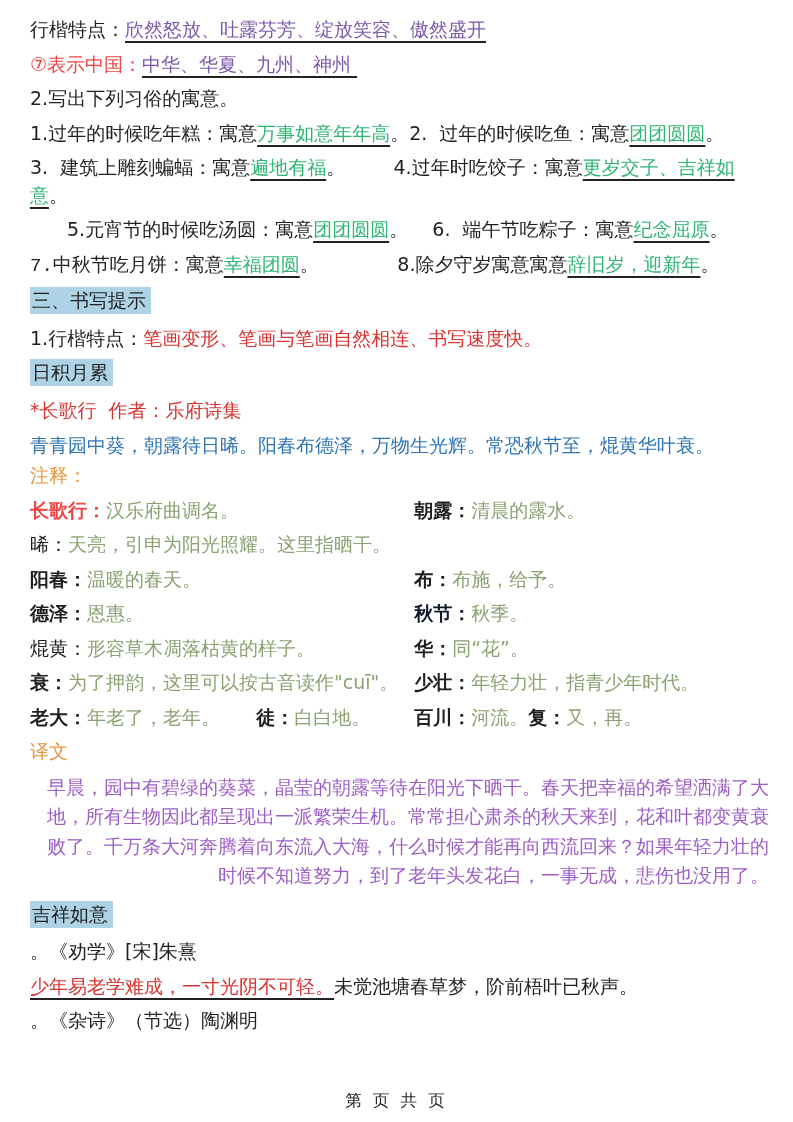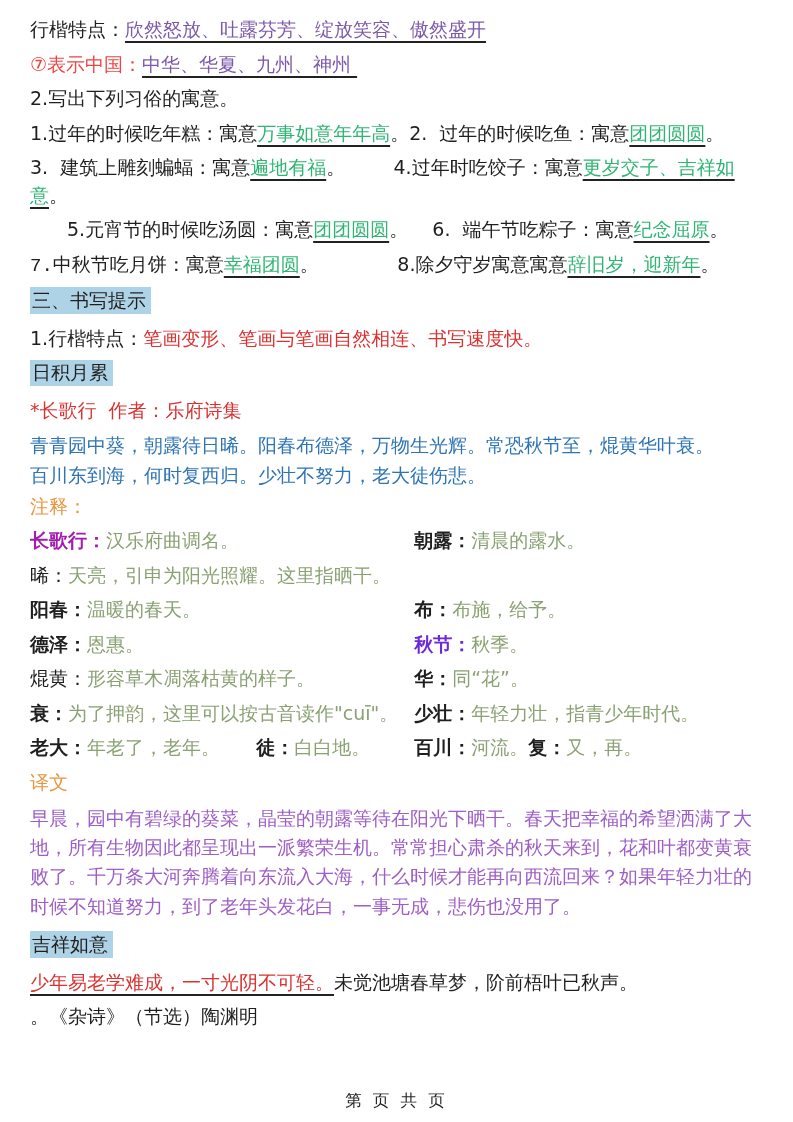--- a/index.html
+++ b/index.html
@@ -15,21 +15,21 @@
     font-size:19px;
     color:#1f1f1f;
   }
   .line{
     margin:0 0 7px 0;
     line-height:1.45;
     white-space:pre-wrap;
   }
   .line.hdr{margin-top:4px;margin-bottom:10px;}
   .line.poem{margin-bottom:3px;}
-  .line.wrap-any{line-break:anywhere;overflow-wrap:break-word;line-height:1.55;margin-bottom:10px;}
+  .line.wrap-any{line-break:anywhere;overflow-wrap:break-word;line-height:1.55;margin-bottom:10px;text-align:right;}
   .u{
     text-decoration:underline;
     text-decoration-color:#222;
     text-decoration-thickness:1.5px;
     text-underline-offset:5px;
   }
   .hl{
     background:#aed3e6;
     padding:2px 5px 3px 2px;
   }
@@ -51,32 +51,32 @@
 <div class="doc" id="doc">
     <div class="line"><span style="color: rgb(31, 31, 31);">行楷特点：</span><span class="u" style="color: rgb(124, 89, 171);">欣然怒放、吐露芬芳、绽放笑容、傲然盛开</span></div>
     <div class="line"><span style="color: #ef4444;">⑦表示中国：</span><span class="u" style="color: rgb(124, 89, 171);">中华、华夏、九州、神州 </span></div>
     <div class="line"><span style="color: rgb(31, 31, 31);">2.写出下列习俗的寓意。</span></div>
     <div class="line"><span style="color: rgb(31, 31, 31);">1.过年的时候吃年糕：寓意</span><span class="u" style="color: rgb(47, 181, 115);">万事如意年年高</span><span style="color: rgb(31, 31, 31);">。2.  过年的时候吃鱼：寓意</span><span class="u" style="color: rgb(47, 181, 115);">团团圆圆</span><span style="color: rgb(31, 31, 31);">。</span></div>
     <div class="line"><span style="color: rgb(31, 31, 31);">3.  建筑上雕刻蝙蝠：寓意</span><span class="u" style="color: rgb(47, 181, 115);">遍地有福</span><span style="color: rgb(31, 31, 31);">。        4.过年时吃饺子：寓意</span><span class="u" style="color: rgb(47, 181, 115);">更岁交子、吉祥如意</span><span style="color: rgb(31, 31, 31);">。</span></div>
     <div class="line"><span style="color: rgb(31, 31, 31); margin-left: 37px;">5.元宵节的时候吃汤圆：寓意</span><span class="u" style="color: rgb(47, 181, 115);">团团圆圆</span><span style="color: rgb(31, 31, 31);">。    6.  端午节吃粽子：寓意</span><span class="u" style="color: rgb(47, 181, 115);">纪念屈原</span><span style="color: rgb(31, 31, 31);">。</span></div>
     <div class="line"><span style="color: rgb(31, 31, 31); font-family: Liberation Mono, monospace;">7.中秋节吃月饼：寓意</span><span class="u" style="color: rgb(47, 181, 115);">幸福团圆</span><span style="color: rgb(31, 31, 31);">。             8.除夕守岁寓意寓意</span><span class="u" style="color: rgb(47, 181, 115);">辞旧岁，迎新年</span><span style="color: rgb(31, 31, 31);">。</span></div>
     <div class="line hdr"><span class="hl" style="color: rgb(31, 31, 31);">三、书写提示</span></div>
     <div class="line"><span style="color: rgb(31, 31, 31);">1.行楷特点：</span><span style="color: rgb(216, 50, 49);">笔画变形、笔画与笔画自然相连、书写速度快。</span></div>
-    <div class="line hdr"><span class="hl" style="color: rgb(31, 31, 31); font-family: Liberation Serif, serif;">日积月累</span></div>
+    <div class="line hdr"><span class="hl" style="color: rgb(31, 31, 31);">日积月累</span></div>
     <div class="line"><span style="color: rgb(216, 50, 49);">*长歌行  作者：乐府诗集</span></div>
     <div class="line poem"><span style="color: rgb(46, 116, 181);">青青园中葵，朝露待日晞。阳春布德泽，万物生光辉。常恐秋节至，焜黄华叶衰。</span></div>
-    <div class="line poem"><span style="color: rgb(46, 116, 181);">百川东到海，何时复西归。少壮不努力，老大徒伤悲。</span></div>
     <div class="line"><span style="color: rgb(232, 150, 62); text-align: right;">注释：</span></div>
-    <div class="line cols"><div class="col-l"><span style="color: #a21caf; font-weight: 700;">长歌行：</span><span style="color: rgb(138, 161, 114);">汉乐府曲调名。</span></div><div class="col-r"><span style="color: rgb(31, 31, 31); font-weight: 700;">朝露：</span><span style="color: rgb(138, 161, 114);">清晨的露水。</span></div></div>
+    <div class="line cols"><div class="col-l"><span style="color: #ef4444; font-weight: 700;">长歌行：</span><span style="color: rgb(138, 161, 114);">汉乐府曲调名。</span></div><div class="col-r"><span style="color: rgb(31, 31, 31); font-weight: 700;">朝露：</span><span style="color: rgb(138, 161, 114);">清晨的露水。</span></div></div>
     <div class="line"><span style="color: rgb(31, 31, 31);">晞：</span><span style="color: rgb(138, 161, 114);">天亮，引申为阳光照耀。这里指晒干。</span></div>
     <div class="line cols"><div class="col-l"><span style="color: rgb(31, 31, 31); font-weight: 700;">阳春：</span><span style="color: rgb(138, 161, 114);">温暖的春天。</span></div><div class="col-r"><span style="color: rgb(31, 31, 31); font-weight: 700;">布：</span><span style="color: rgb(138, 161, 114);">布施，给予。</span></div></div>
-    <div class="line cols"><div class="col-l"><span style="color: rgb(31, 31, 31); font-weight: 700;">德泽：</span><span style="color: rgb(138, 161, 114);">恩惠。</span></div><div class="col-r"><span style="color: #6d28d9; font-weight: 700;">秋节：</span><span style="color: rgb(138, 161, 114);">秋季。</span></div></div>
+    <div class="line cols"><div class="col-l"><span style="color: rgb(31, 31, 31); font-weight: 700;">德泽：</span><span style="color: rgb(138, 161, 114);">恩惠。</span></div><div class="col-r"><span style="color: #0f172a; font-weight: 700;">秋节：</span><span style="color: rgb(138, 161, 114);">秋季。</span></div></div>
     <div class="line cols"><div class="col-l"><span style="color: rgb(31, 31, 31);">焜黄：</span><span style="color: rgb(138, 161, 114);">形容草木凋落枯黄的样子。</span></div><div class="col-r"><span style="color: rgb(31, 31, 31); font-weight: 700;">华：</span><span style="color: rgb(138, 161, 114);">同“花”。</span></div></div>
     <div class="line cols"><div class="col-l"><span style="color: rgb(31, 31, 31); font-weight: 700;">衰：</span><span style="color: rgb(138, 161, 114);">为了押韵，这里可以按古音读作"cuī"。</span></div><div class="col-r"><span style="color: rgb(31, 31, 31); font-weight: 700;">少壮：</span><span style="color: rgb(138, 161, 114);">年轻力壮，指青少年时代。</span></div></div>
     <div class="line cols"><div class="col-l"><span style="color: rgb(31, 31, 31); font-weight: 700;">老大：</span><span style="color: rgb(138, 161, 114);">年老了，老年。</span><span style="color: rgb(31, 31, 31);">      </span><span style="color: rgb(31, 31, 31); font-weight: 700;">徒：</span><span style="color: rgb(138, 161, 114);">白白地。</span></div><div class="col-r"><span style="color: rgb(31, 31, 31); font-weight: 700;">百川：</span><span style="color: rgb(138, 161, 114);">河流。</span><span style="color: rgb(31, 31, 31); font-weight: 700;">复：</span><span style="color: rgb(138, 161, 114);">又，再。</span></div></div>
     <div class="line"><span style="color: rgb(232, 150, 62);">译文</span></div>
     <div class="line wrap-any"><span style="color: rgb(157, 94, 198);">早晨，园中有碧绿的葵菜，晶莹的朝露等待在阳光下晒干。春天把幸福的希望洒满了大地，所有生物因此都呈现出一派繁荣生机。常常担心肃杀的秋天来到，花和叶都变黄衰败了。千万条大河奔腾着向东流入大海，什么时候才能再向西流回来？如果年轻力壮的时候不知道努力，到了老年头发花白，一事无成，悲伤也没用了。</span></div>
     <div class="line hdr"><span class="hl" style="color: rgb(31, 31, 31);">吉祥如意</span></div>
+    <div class="line"><span style="color: rgb(31, 31, 31);">。《劝学》[宋]朱熹</span></div>
     <div class="line"><span class="u" style="color: rgb(216, 50, 49);">少年易老学难成，一寸光阴不可轻。</span><span style="color: rgb(31, 31, 31);">未觉池塘春草梦，阶前梧叶已秋声。</span></div>
     <div class="line"><span style="color: rgb(31, 31, 31);">。《杂诗》（节选）陶渊明</span></div>
   </div>
 
 <div class="footer">第 页 共  页</div>
 
 </body></html>

